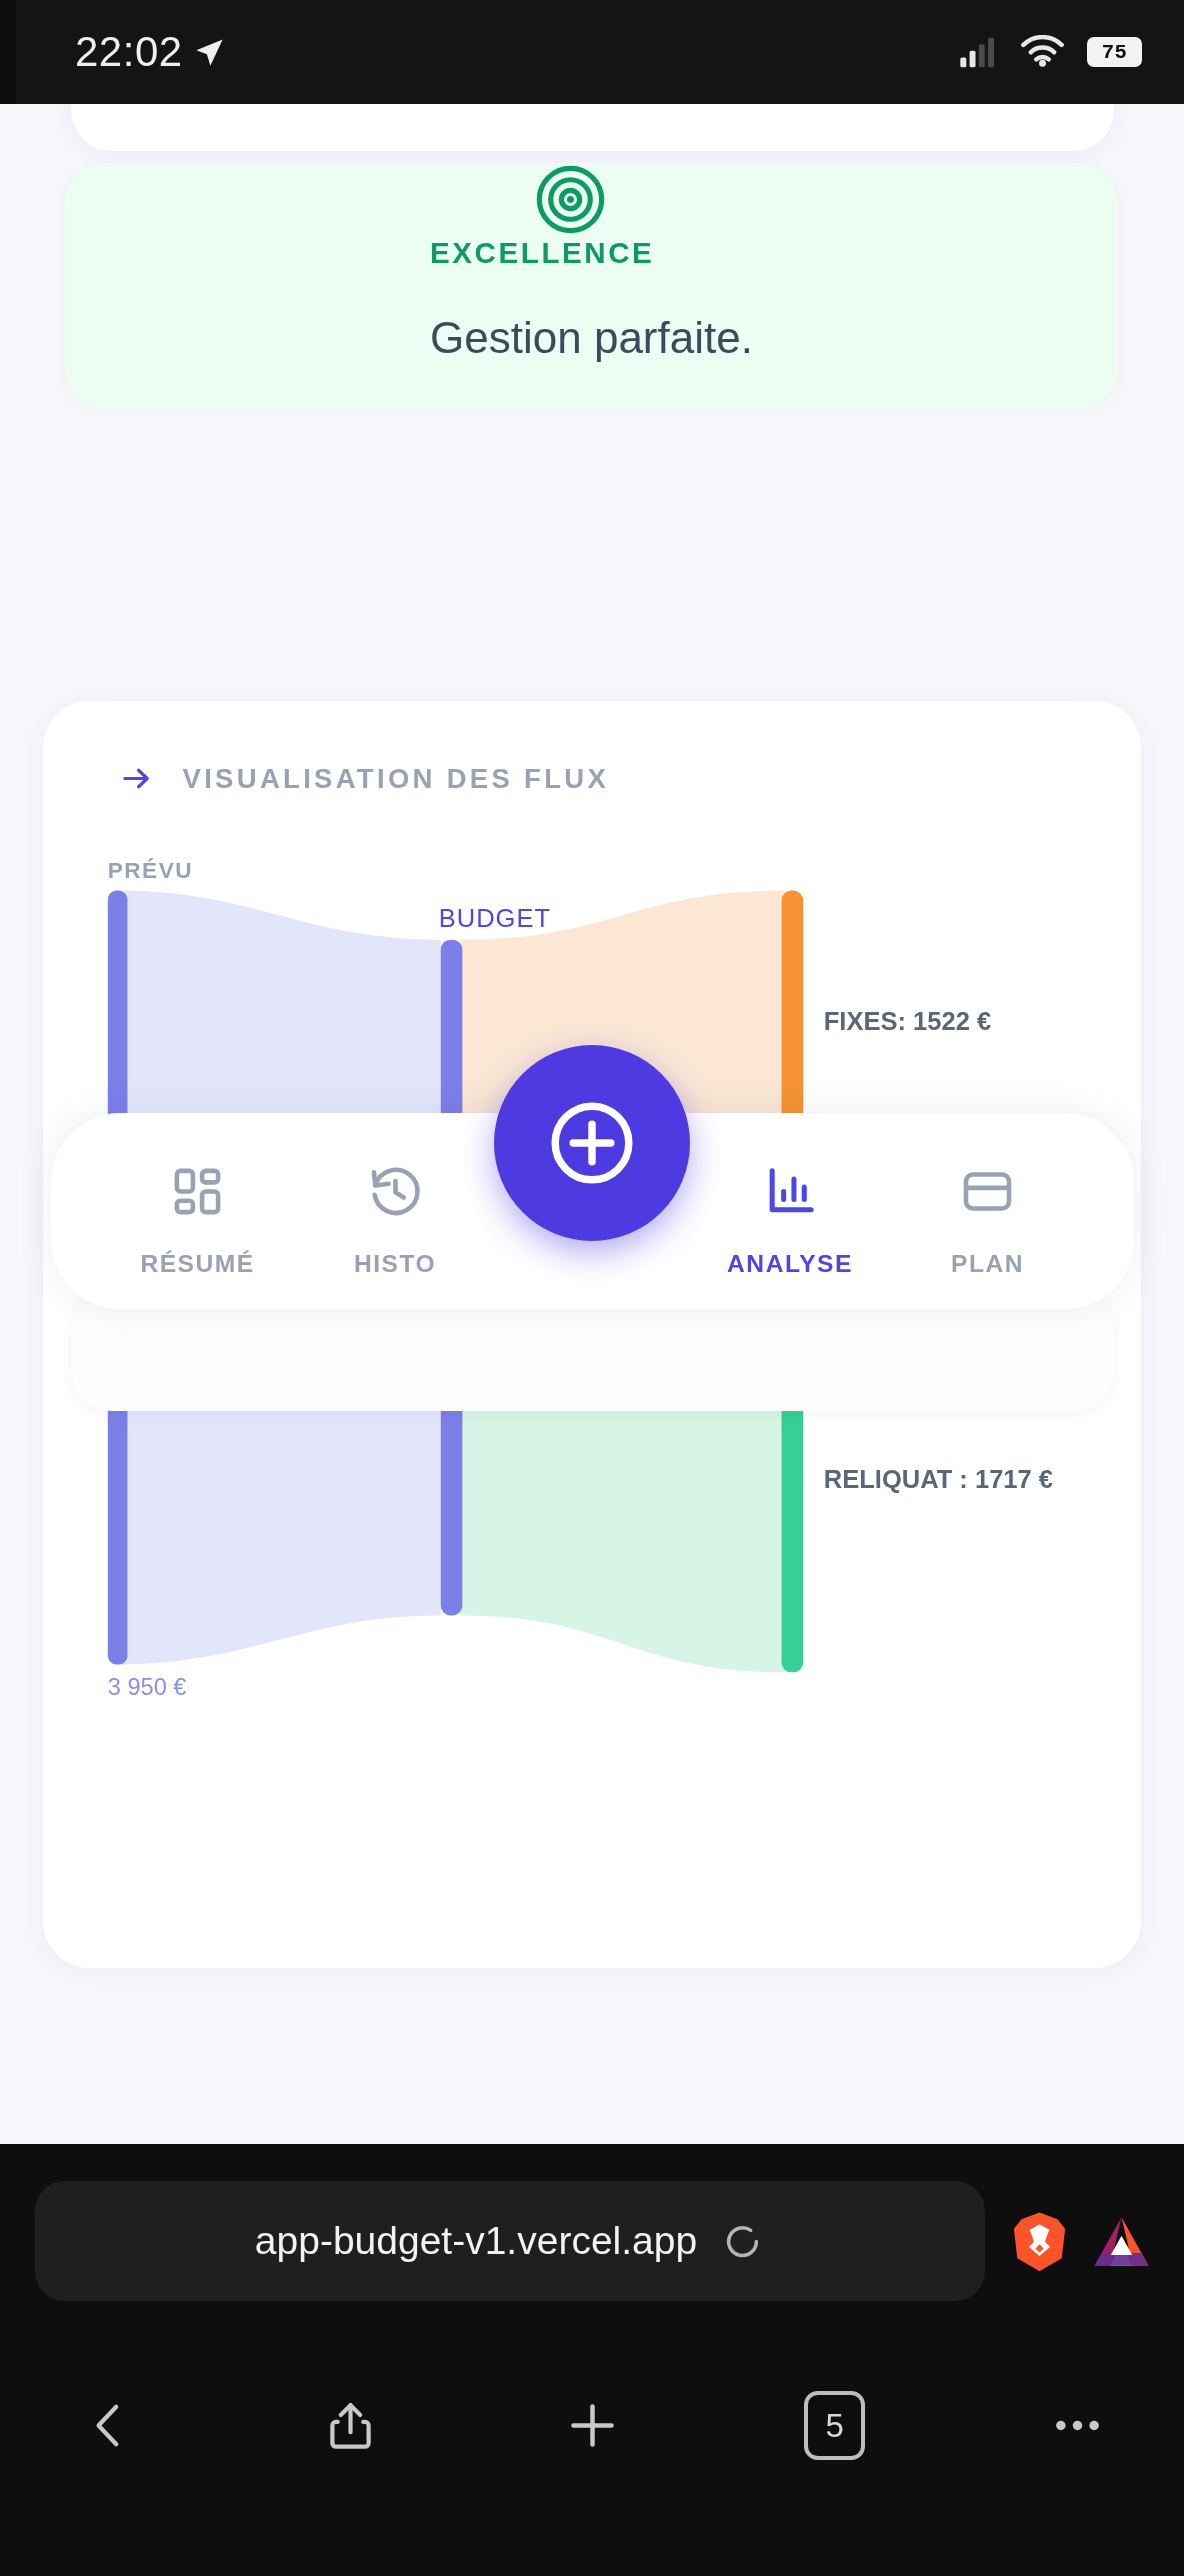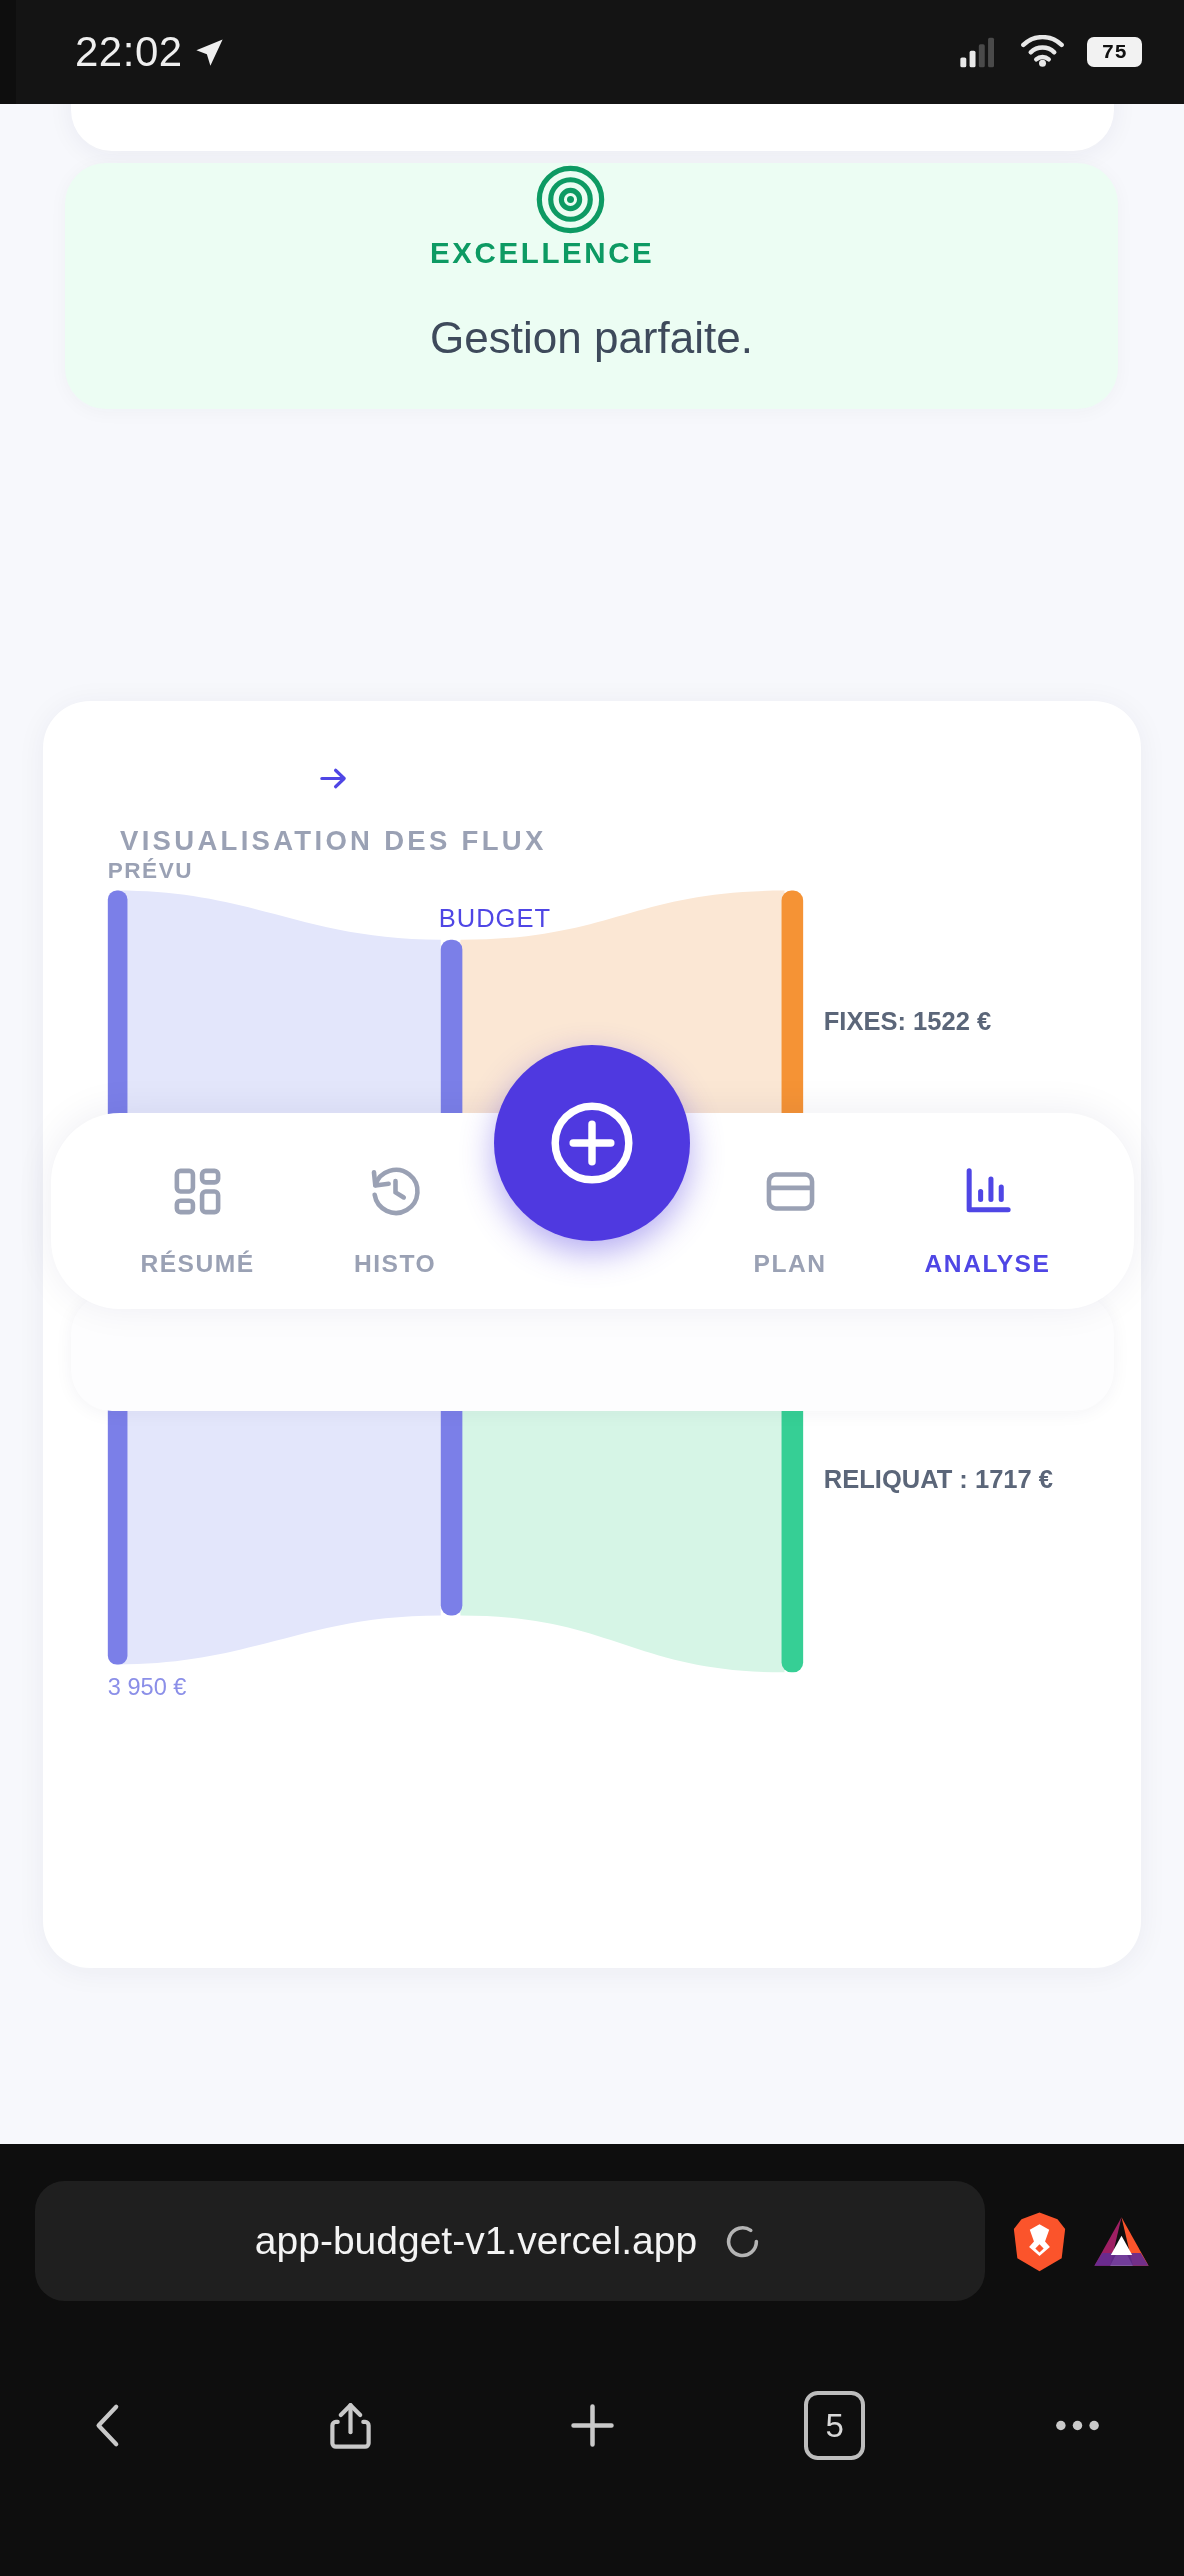--- a/index.html
+++ b/index.html
@@ -58,21 +58,21 @@
 
   
   .card-flow{
     position:absolute; left:43px; top:597px; width:1098px; height:1267px;
     background:#ffffff; border-radius:47px;
     box-shadow:0 3.9px 29.5px rgba(30,35,80,.055);
     overflow:hidden;
   }
   .flow-head{
     position:absolute; left:77px; top:61px;
-    display:flex; align-items:center; gap:29.5px;flex-direction:column;
+    display:flex; align-items:center; gap:29.5px;
   }
   .flow-arrow{ width:33px; height:33px; }
   .flow-title{
     color:#9aa1b4; font-size:27.5px; font-weight:700; letter-spacing:3.3px;
   }
 
   .sankey{ position:absolute; left:0; top:0; width:1098px; height:1267px; }
 
   .nlabel{ font-family:"Liberation Sans", sans-serif; }
   .lbl-prevu{ fill:#9aa1b4; font-size:23px; font-weight:600; letter-spacing:1.5px; }
@@ -248,36 +248,36 @@
       <svg viewBox="0 0 24 24">
         <path d="M3.2 9.2 A9.4 9.4 0 1 1 2.9 13.4" fill="none" stroke="#9aa1b4" stroke-width="2" stroke-linecap="round"></path>
         <path d="M2.6 3.6 L3.2 9.4 L9 8.6" fill="none" stroke="#9aa1b4" stroke-width="2" stroke-linecap="round" stroke-linejoin="round"></path>
         <path d="M12 7.4 V12.4 L15.6 14.6" fill="none" stroke="#9aa1b4" stroke-width="2" stroke-linecap="round" stroke-linejoin="round"></path>
       </svg>
       <span class="navlabel">HISTO</span>
     </div>
 
     <div class="nav-gap"></div>
 
-    <div class="navitem">
-      <svg viewBox="0 0 24 24">
-        <rect x="2.6" y="4.6" width="18.8" height="14.8" rx="3" fill="none" stroke="#9aa1b4" stroke-width="2"></rect>
-        <path d="M2.6 10.4 H21.4" stroke="#9aa1b4" stroke-width="2"></path>
-      </svg>
-      <span class="navlabel">PLAN</span>
-    </div>
-
     <div class="navitem active">
       <svg viewBox="0 0 24 24">
         <path d="M4 3 V20 H21" fill="none" stroke="#4f46e5" stroke-width="2.2" stroke-linecap="round" stroke-linejoin="round"></path>
         <path d="M9 15.5 V12" stroke="#4f46e5" stroke-width="2.2" stroke-linecap="round"></path>
         <path d="M13.5 15.5 V6.5" stroke="#4f46e5" stroke-width="2.2" stroke-linecap="round"></path>
         <path d="M18 15.5 V10" stroke="#4f46e5" stroke-width="2.2" stroke-linecap="round"></path>
       </svg>
       <span class="navlabel">ANALYSE</span>
+    </div>
+
+    <div class="navitem">
+      <svg viewBox="0 0 24 24">
+        <rect x="2.6" y="4.6" width="18.8" height="14.8" rx="3" fill="none" stroke="#9aa1b4" stroke-width="2"></rect>
+        <path d="M2.6 10.4 H21.4" stroke="#9aa1b4" stroke-width="2"></path>
+      </svg>
+      <span class="navlabel">PLAN</span>
     </div>
   </div>
 
   <div class="fab">
     <svg viewBox="0 0 24 24">
       <circle cx="12" cy="12" r="9.4" fill="none" stroke="#ffffff" stroke-width="1.9"></circle>
       <path d="M12 7.2 V16.8 M7.2 12 H16.8" stroke="#ffffff" stroke-width="1.9" stroke-linecap="round"></path>
     </svg>
   </div>
 

